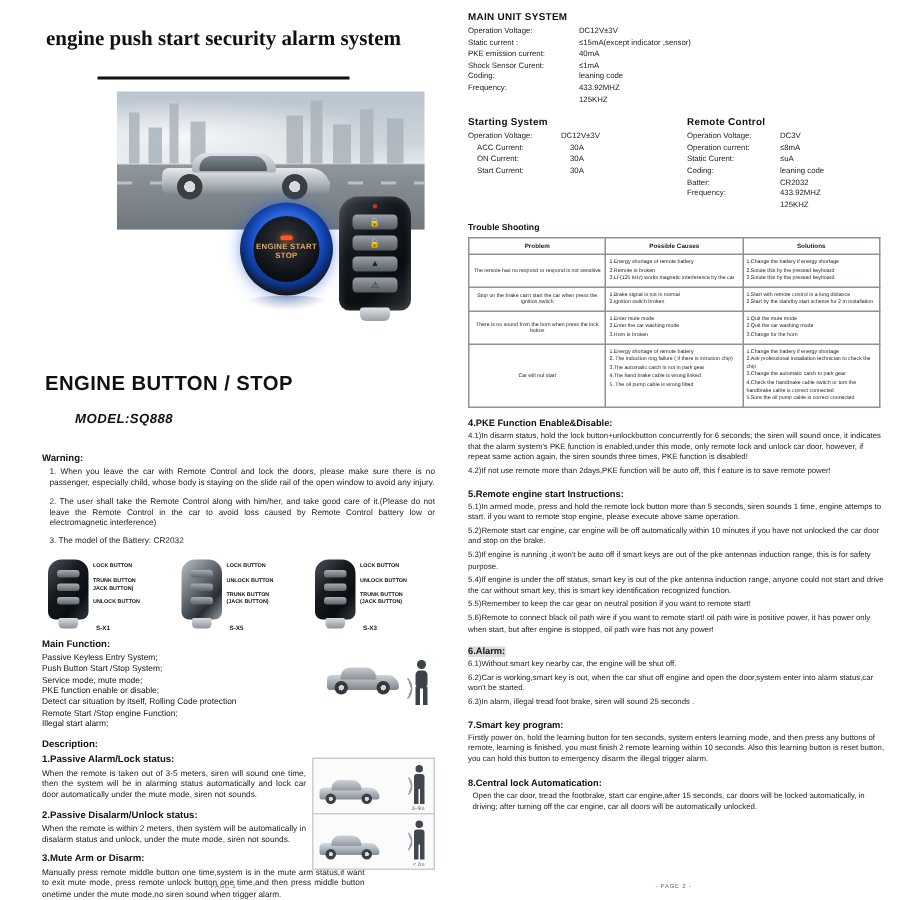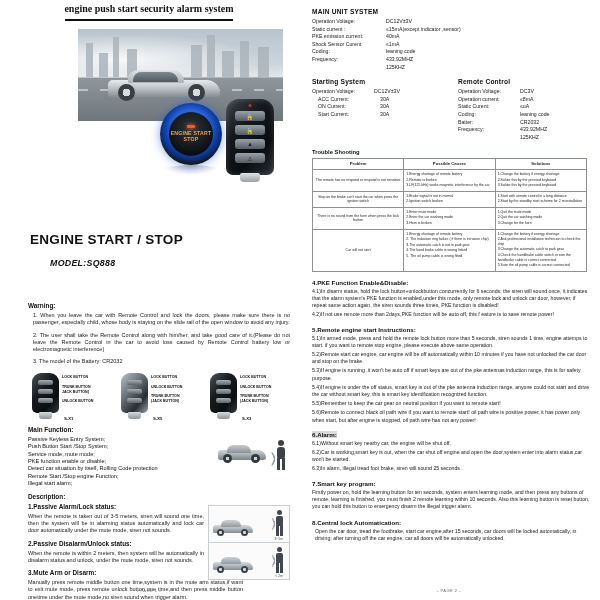--- a/index.html
+++ b/index.html
@@ -17,23 +17,23 @@
   .col-right{width:302px;height:600px;}
 
   
   .cover{position:relative;height:295px;}
   .cover h1{
     margin:0;padding:14px 6px 0 6px;text-align:center;
     font-family:"Liberation Serif", serif;
     font-size:13.5px;font-weight:bold;letter-spacing:.2px;
   }
   .cover h2{
-    margin:0;padding:3px 6px 0 6px;text-align:center;
+    margin:16px;padding:3px 6px 0 6px;text-align:center;
     font-family:"Liberation Serif", serif;
-    font-size:10px;font-weight:bold;
+    font-size:14px;font-weight:bold;
   }
   .rule{
     width:168px;height:2px;background:#111;margin:5px auto 0 auto;
   }
   .cover h3{
     margin:0;padding:6px 6px 0 6px;text-align:center;
     font-size:12.5px;font-weight:bold;letter-spacing:.4px;
   }
 
   
@@ -329,21 +329,21 @@
           <div class="k k3">
               <i>▲</i>
             </div>
           <div class="k k4">
               <i>⚠</i>
             </div>
         </div>
         <div class="fob-blade"></div>
       </div>
 
-      <div class="engine-title">ENGINE START / STOP</div>
+      <div class="engine-title">ENGINE BUTTON / STOP</div>
       <div class="model">MODEL:SQ888</div>
     </div>
 
     <div class="lbody">
 
       <div class="hd">Warning:</div>
       <p class="p indent">1. When you leave the car with Remote Control and lock the doors, please make sure there is no passenger, especially child, whose body is staying on the slide rail of the open window to avoid any injury.</p>
       <p class="p indent">2. The user shall take the Remote Control along with him/her, and take good care of it.(Please do not leave the Remote Control in the car to avoid loss caused by Remote Control battery low or electromagnetic interference)</p>
       <p class="p indent">3. The model of the Battery: CR2032</p>
 

